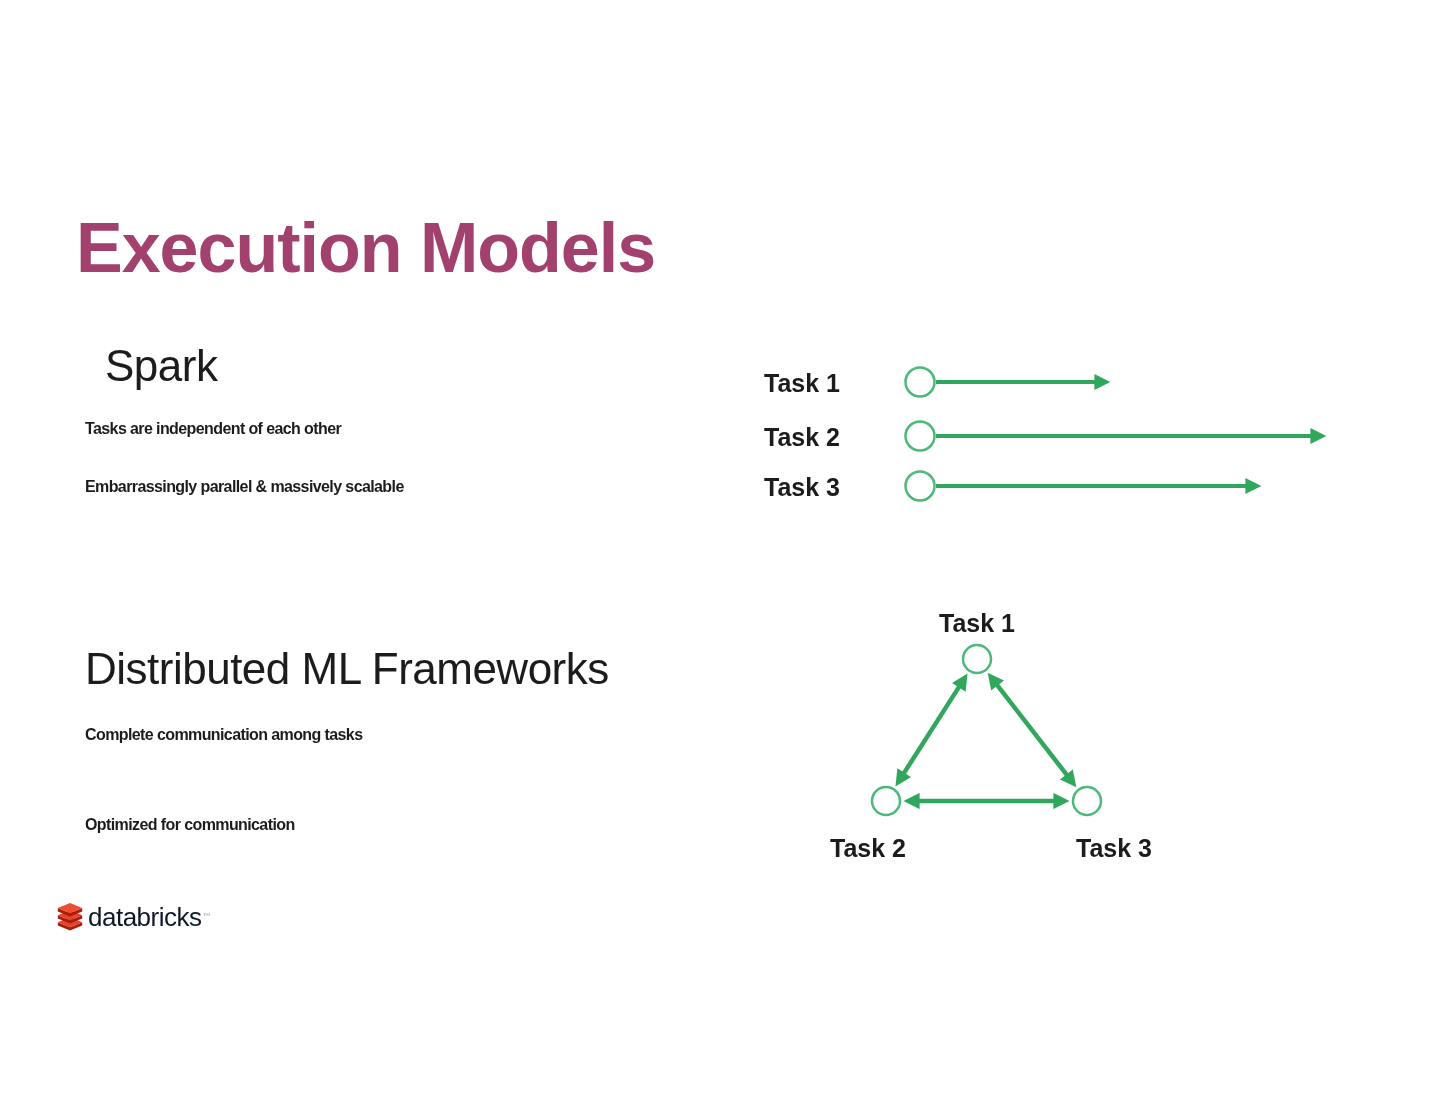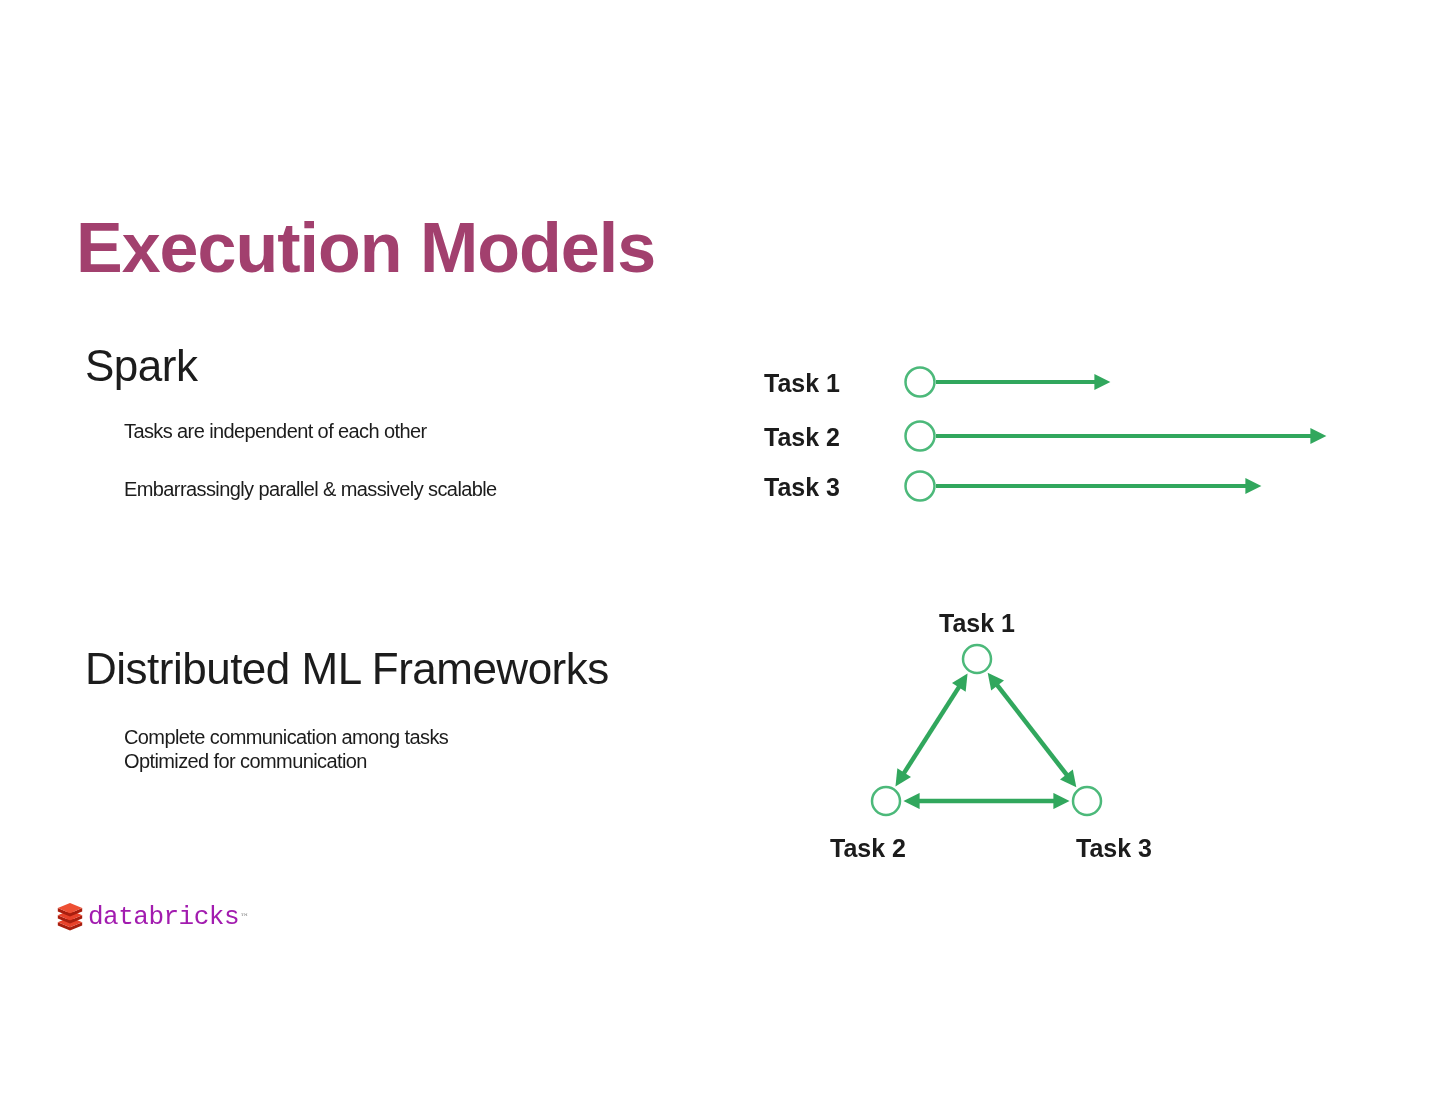--- a/index.html
+++ b/index.html
@@ -16,49 +16,49 @@
     position: absolute; left: 76px; top: 213px;
     font-size: 70px; font-weight: 700; letter-spacing: -1px;
     color: #A2406E; line-height: 1; white-space: nowrap;
   }
 
   .section-heading {
     position: absolute; left: 85px;
     font-size: 44px; font-weight: 500; color: #1c1c1c;
     line-height: 1; letter-spacing: -0.5px; white-space: nowrap;
   }
-  #spark-heading { top: 344px; }
+  #spark-heading { top: 344px; margin-left: 20px; }
   #dml-heading   { top: 647px; }
 
   .bullet {
     position: absolute; left: 85px;
-    font-size: 20px; font-weight: 400; color: #1c1c1c;
-    letter-spacing: -0.6px; line-height: 1; white-space: nowrap; margin-left: 39px;
+    font-size: 16px; font-weight: 700; color: #1c1c1c;
+    letter-spacing: -0.6px; line-height: 1; white-space: nowrap;
   }
   #spark-bullet-0 { top: 421px; }
   #spark-bullet-1 { top: 479px; }
   #dml-bullet-0   { top: 727px; }
-  #dml-bullet-1   { top: 751px; }
+  #dml-bullet-1   { top: 817px; }
 
   .diagram { position: absolute; }
   #spark-timeline { left: 750px; top: 350px; }
   #triangle-diagram { left: 800px; top: 595px; }
 
   .svg-label {
     font-family: "Liberation Sans", sans-serif;
     font-size: 25px; font-weight: 600; fill: #1c1c1c;
   }
 
   .logo {
     position: absolute; left: 55px; top: 902px;
     display: flex; align-items: center;
   }
   .wordmark {
-    font-family: Liberation Mono, monospace;
-    font-size: 26px; color: #a21caf; letter-spacing: -0.5px;
+    font-family: Liberation Sans, sans-serif;
+    font-size: 26px; color: #0f172a; letter-spacing: -0.5px;
     margin-left: 3px; line-height: 30px;
   }
   .tm {
     font-family: "DejaVu Serif", serif;
     font-size: 9px; color: #8a8a8a;
     vertical-align: super; margin-left: 1px;
   }
 </style>
 </head>
 <body>

